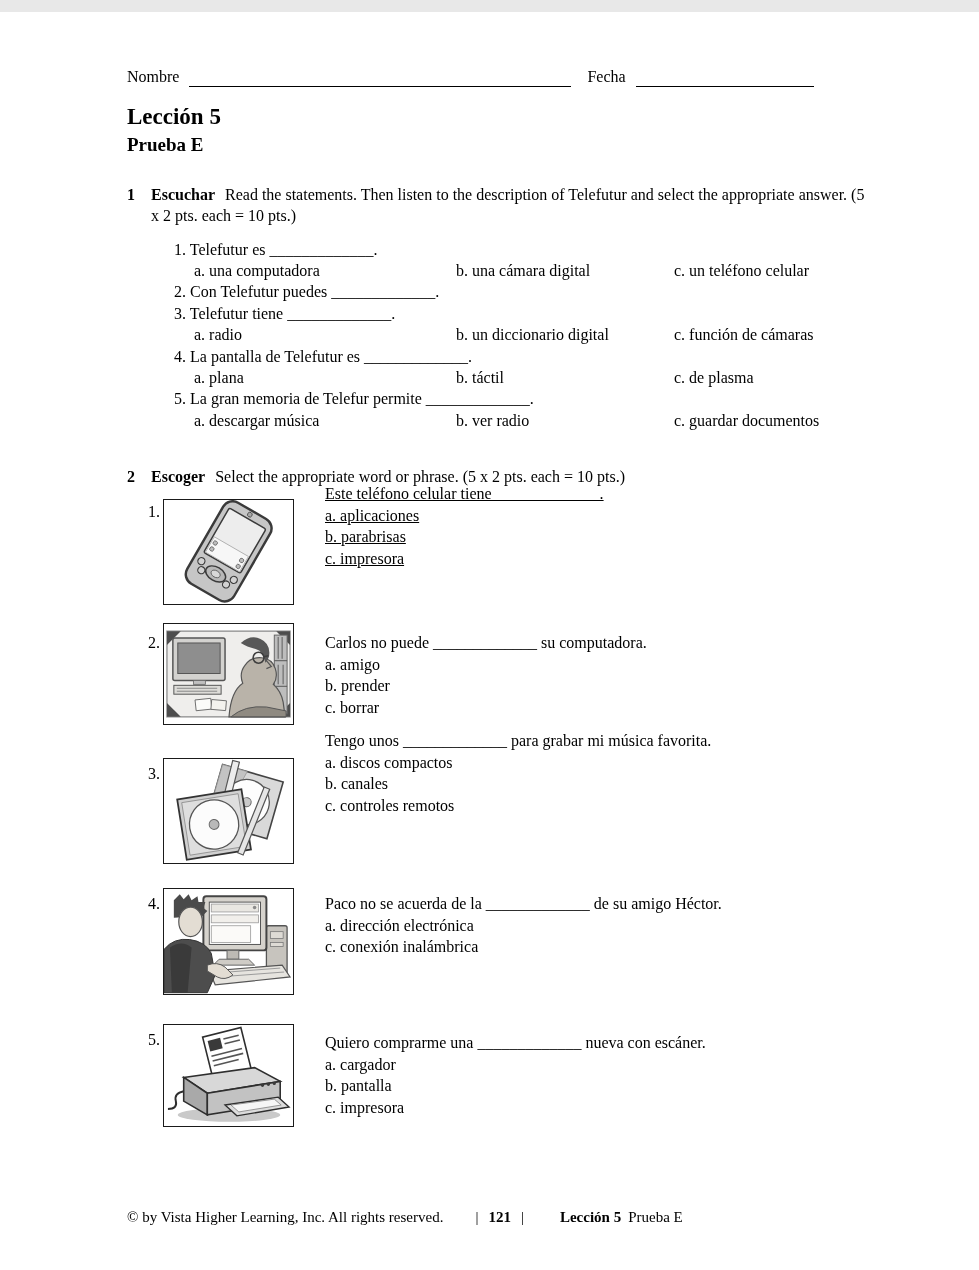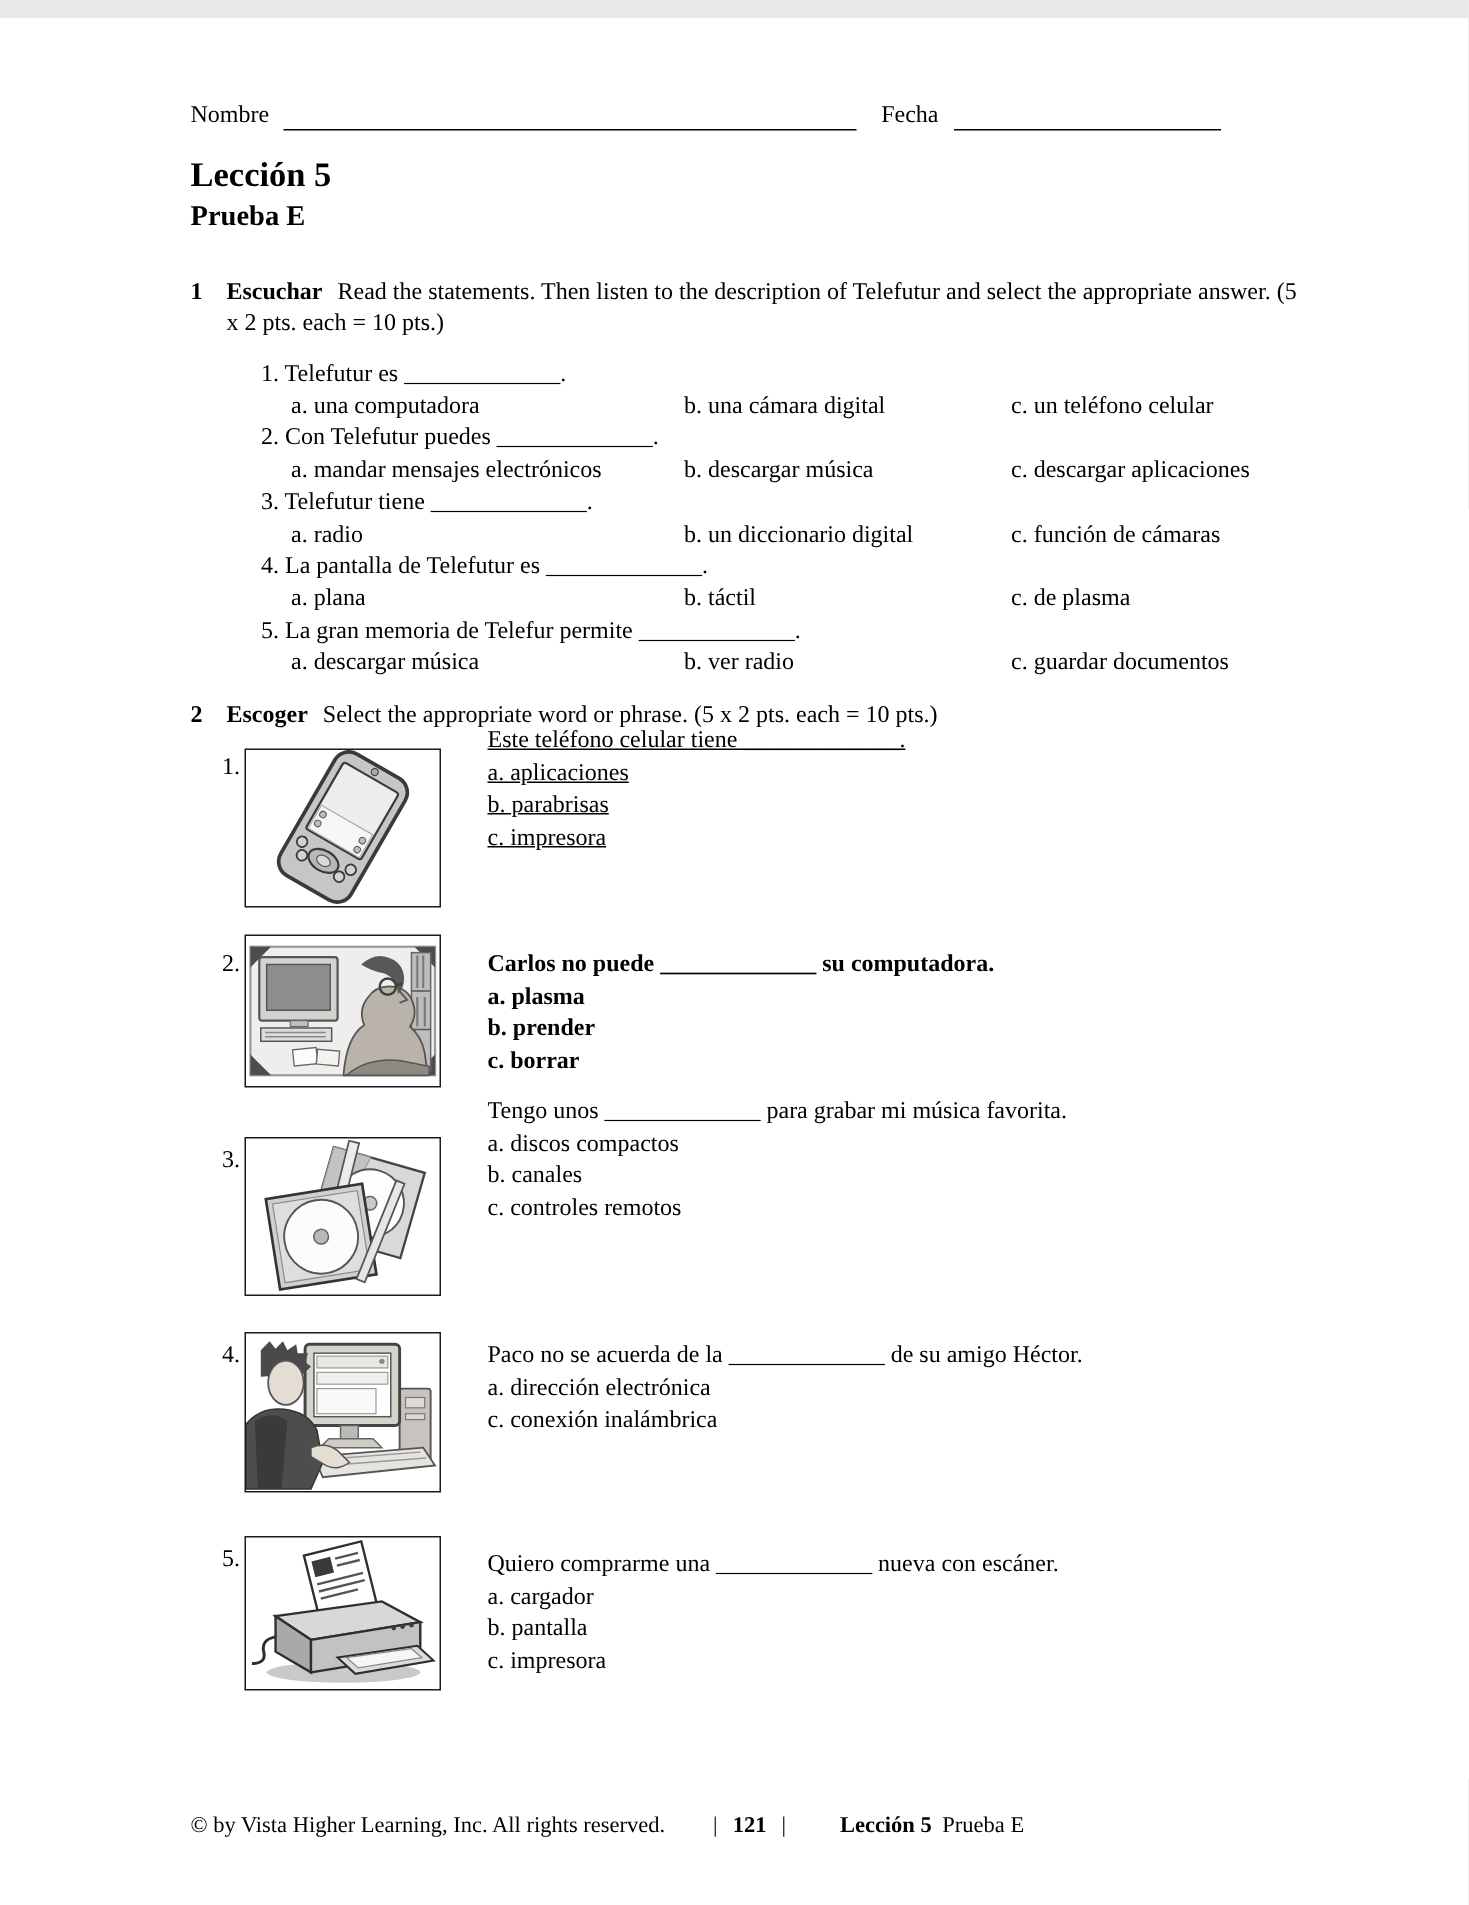--- a/index.html
+++ b/index.html
@@ -68,25 +68,20 @@
       <div class="q-list">
 
         <div class="q-line"><span>1.</span> <span>Telefutur es _____________.</span></div>
         <div class="opt-row">
           <span class="opt">a. una computadora</span>
           <span class="opt">b. una cámara digital</span>
           <span class="opt">c. un teléfono celular</span>
         </div>
 
         <div class="q-line"><span>2.</span> <span>Con Telefutur puedes _____________.</span></div>
-        <div class="opt-row">
-          <span class="opt">a. mandar mensajes electrónicos</span>
-          <span class="opt">b. descargar música</span>
-          <span class="opt">c. descargar aplicaciones</span>
-        </div>
 
         <div class="q-line"><span>3.</span> <span>Telefutur tiene _____________.</span></div>
         <div class="opt-row">
           <span class="opt">a. radio</span>
           <span class="opt">b. un diccionario digital</span>
           <span class="opt">c. función de cámaras</span>
         </div>
 
         <div class="q-line"><span>4.</span> <span>La pantalla de Telefutur es _____________.</span></div>
         <div class="opt-row">
@@ -165,23 +160,23 @@
       <rect x="32" y="75" width="16" height="11" fill="#fbfbf9" stroke="#666" stroke-width="0.9" transform="rotate(-6 40 80)"></rect>
       <rect x="48" y="76" width="15" height="10" fill="#f3f2ee" stroke="#666" stroke-width="0.9" transform="rotate(5 55 81)"></rect>
       <path d="M66,93 q2,-26 14,-34 q-4,-10 2,-18 q6,-9 17,-8 q11,1 14,11 q3,9 -2,16 q8,7 10,18 l2,15 z" fill="#b9b3a9" stroke="#555" stroke-width="1.2"></path>
       <path d="M78,18 q10,-9 20,-4 q9,4 9,14 q0,6 -4,10 q-2,-12 -10,-14 q-9,-2 -15,-6 z" fill="#585858"></path>
       <circle cx="96" cy="33" r="5.5" fill="none" stroke="#3e3e3e" stroke-width="1.6"></circle>
       <line x1="101" y1="32" x2="106" y2="31" stroke="#3e3e3e" stroke-width="1.4"></line>
       <path d="M104,36 l5,6 l-5,2" fill="none" stroke="#555" stroke-width="1.2"></path>
       <path d="M68,93 q14,-12 36,-10 l20,4 l0,6 z" fill="#8f8a81" stroke="#555" stroke-width="1"></path>
     </svg>
   </div>
-  <div class="item-text" style="top:620px;font-weight:bold;">
+  <div class="item-text" style="top:620px;">
     <div>Carlos no puede _____________ su computadora.</div>
-    <div>a. plasma</div>
+    <div>a. amigo</div>
     <div>b. prender</div>
     <div>c. borrar</div>
   </div>
 
   <div class="item-num" style="top:751px; left:148px;">3.</div>
   <div class="img-box" style="top:746px; height:106px;">
     <svg viewBox="0 0 131 103">
       <g transform="rotate(16 82 42)">
         <rect x="50" y="12" width="64" height="60" fill="#d9d9d9" stroke="#444" stroke-width="1.6"></rect>
         <path d="M50,12 l26,0 l-4,18 l8,14 l-14,16 l-16,-8 z" fill="#c3c3c3" stroke="#9a9a9a" stroke-width="0.8"></path>

